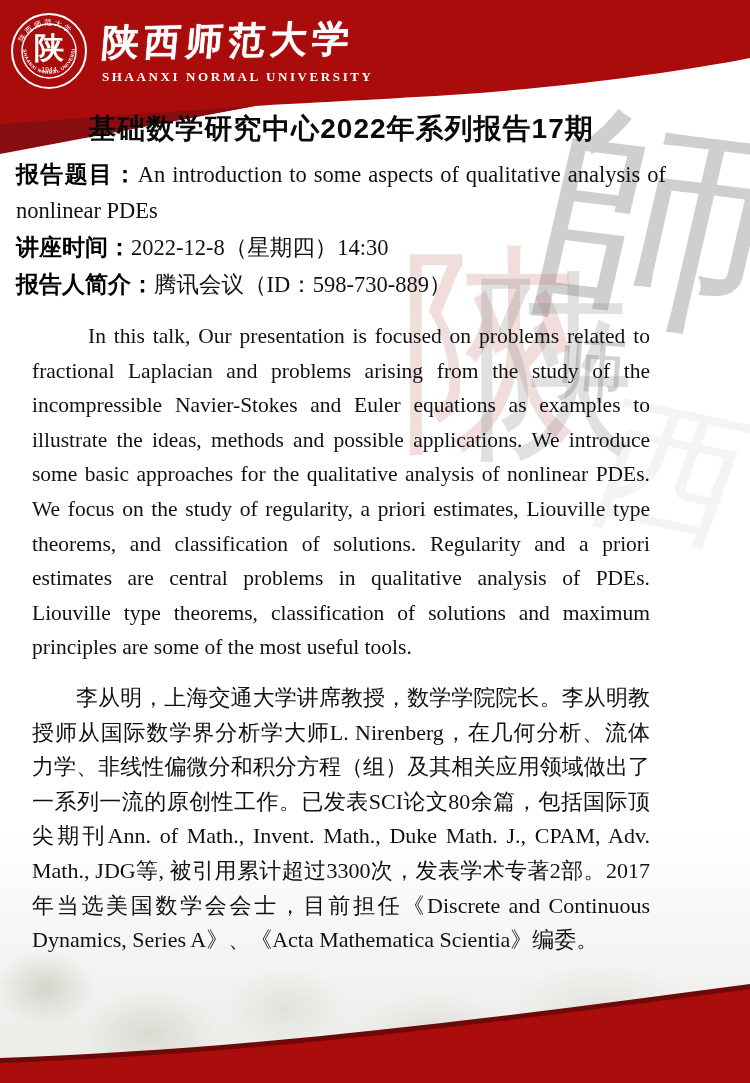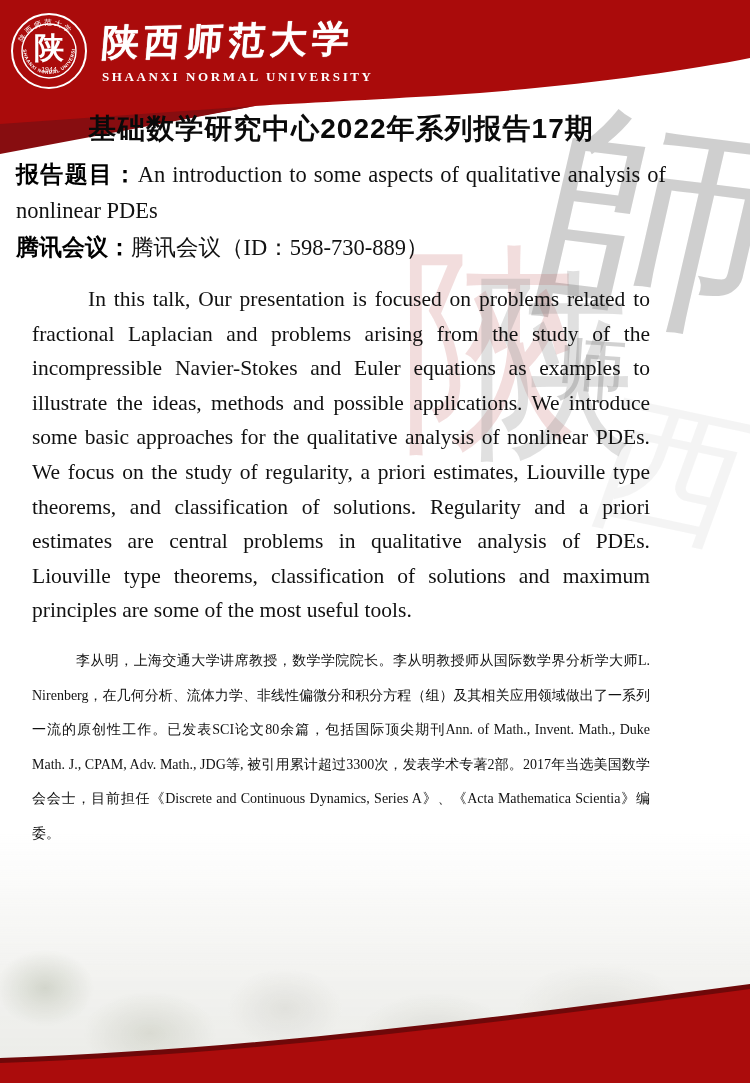--- a/index.html
+++ b/index.html
@@ -66,21 +66,21 @@
   .lbl{
     font-family:"Liberation Sans", sans-serif;
     font-weight:bold;font-size:23px;color:#000;
   }
   .serif{font-family:"Liberation Serif", serif;}
   .para{
     margin:16px;font-size:21.5px;line-height:34.6px;text-align:justify;
     font-family:"Liberation Serif", serif;
   }
   .para.abstract{text-indent:56px;}
-  .para.bio{text-indent:44px;font-size:14px;}
+  .para.bio{text-indent:44px;font-size:22px;}
 </style>
 </head>
 <body>
 
 <div class="campus-texture"></div>
 
 <div class="wm wm1">師</div>
 <div class="wm wm2">陝</div>
 <div class="wm wm3">陕</div>
 <div class="wm wm4">师</div>
@@ -119,19 +119,22 @@
   </div>
 </div>
 
 <div class="content">
   <h1 class="title">基础数学研究中心2022年系列报告17期</h1>
 
   <p class="field">
     <span class="lbl">报告题目：</span><span class="serif">An introduction to some aspects of qualitative analysis of nonlinear PDEs</span>
   </p>
   <p class="field">
-    <span class="lbl">腾讯会议：</span><span>腾讯会议（ID：598-730-889）</span>
+    <span class="lbl">讲座时间：</span><span>2022-12-8（星期四）14:30</span>
+  </p>
+  <p class="field">
+    <span class="lbl">报告人简介：</span><span>腾讯会议（ID：598-730-889）</span>
   </p>
 
   <p class="para abstract">In this talk, Our presentation is focused on problems related to fractional Laplacian and problems arising from the study of the incompressible Navier-Stokes and Euler equations as examples to illustrate the ideas, methods and possible applications. We introduce some basic approaches for the qualitative analysis of nonlinear PDEs. We focus on the study of regularity, a priori estimates, Liouville type theorems, and classification of solutions. Regularity and a priori estimates are central problems in qualitative analysis of PDEs. Liouville type theorems, classification of solutions and maximum principles are some of the most useful tools.</p>
 
   <p class="para bio">李从明，上海交通大学讲席教授，数学学院院长。李从明教授师从国际数学界分析学大师L. Nirenberg，在几何分析、流体力学、非线性偏微分和积分方程（组）及其相关应用领域做出了一系列一流的原创性工作。已发表SCI论文80余篇，包括国际顶尖期刊Ann. of Math., Invent. Math., Duke Math. J., CPAM, Adv. Math., JDG等, 被引用累计超过3300次，发表学术专著2部。2017年当选美国数学会会士，目前担任《Discrete and Continuous Dynamics, Series A》、《Acta Mathematica Scientia》编委。</p>
 </div>
 
 </body></html>

